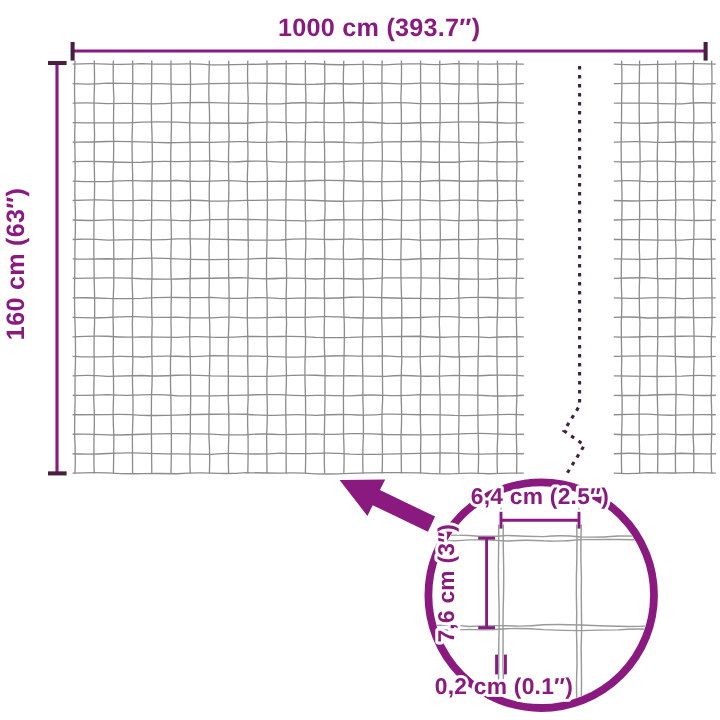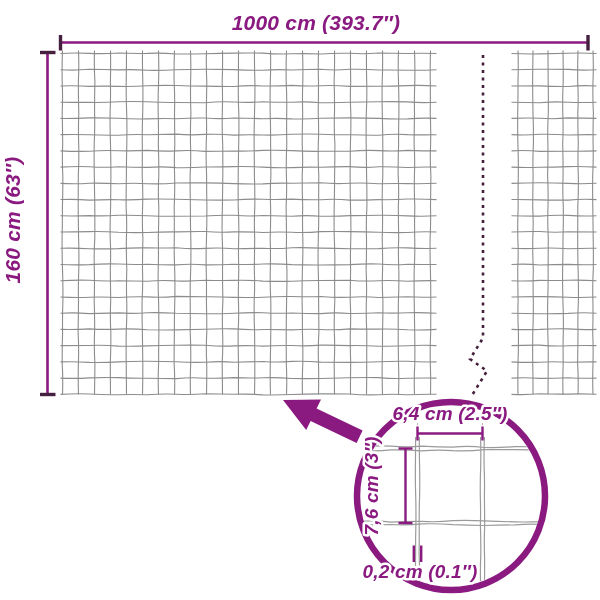--- a/index.html
+++ b/index.html
@@ -1,17 +1,17 @@
 <!DOCTYPE html>
 <html style="--accent: #8A1A80; --cap: #46203F; --grid: #8C8C8C; --dash: #44203C;"><head>
 <meta charset="utf-8">
 <style>
   html,body{margin:0;padding:0;background:#fff;}
   .stage{position:relative;width:600px;height:600px;background:#fff;overflow:hidden;
-         font-family:"Liberation Sans",sans-serif;font-style:italic;}
+         font-family:"Liberation Sans",sans-serif;}
   svg{display:block;}
   .lbl{font-family:"Liberation Sans",sans-serif;font-weight:700;font-size:21px;
        fill:var(--accent);letter-spacing:0.2px;}
   .lbl.small{font-size:19px;paint-order:stroke;stroke:#ffffff;stroke-width:5px;
        stroke-linejoin:round;}
   .dim{stroke:var(--accent);stroke-width:2.6;}
   .cap{stroke:var(--cap);stroke-width:3.4;}
   .dimS{stroke:var(--accent);stroke-width:2.4;fill:none;}
   .capS{stroke:var(--accent);stroke-width:2.4;}
   .ring{fill:#ffffff;stroke:var(--accent);stroke-width:6.5;}

